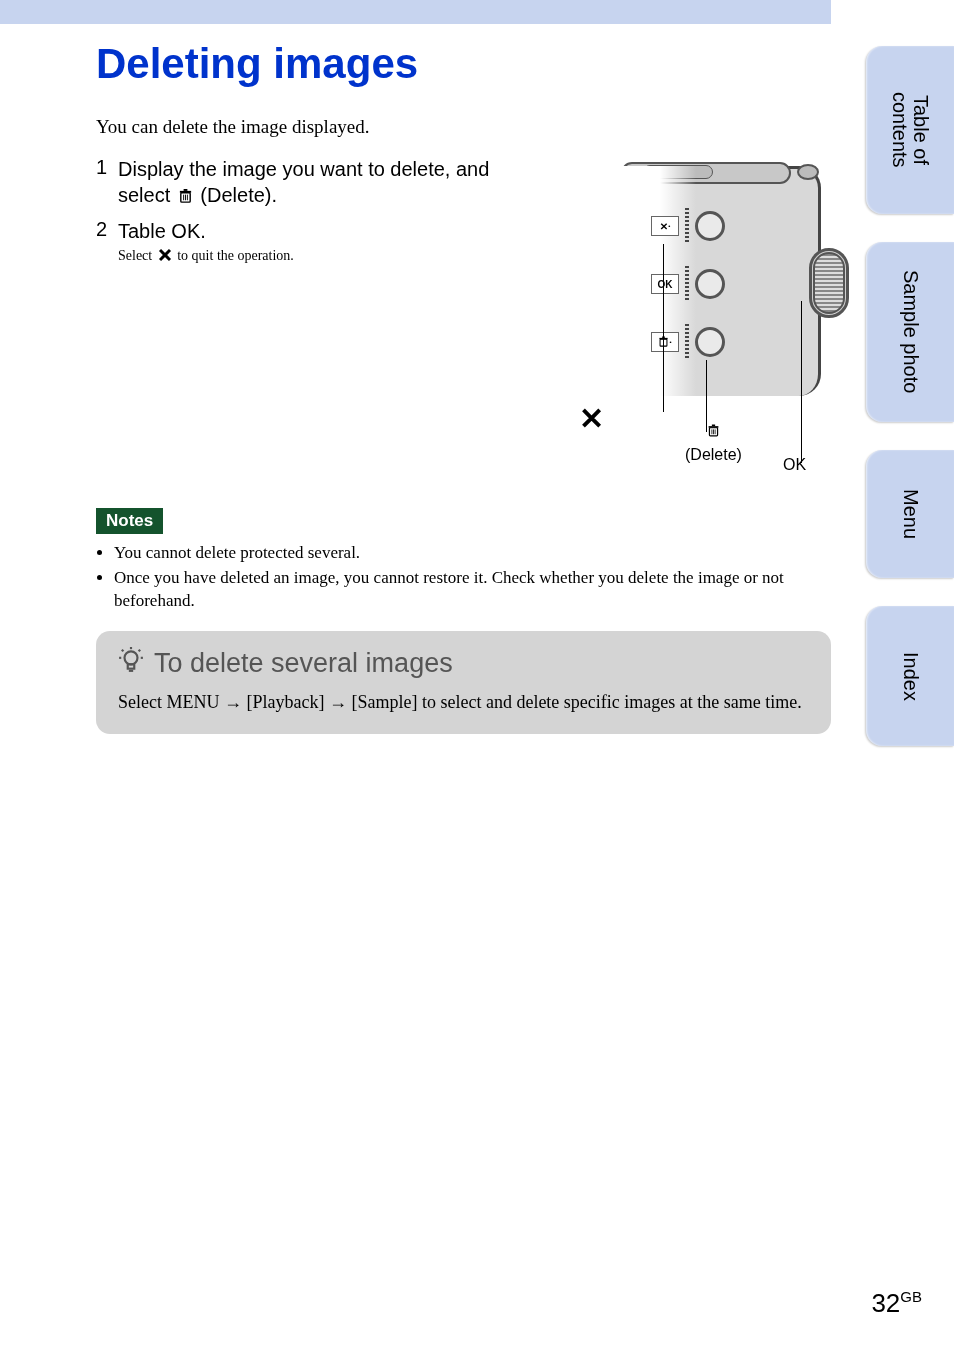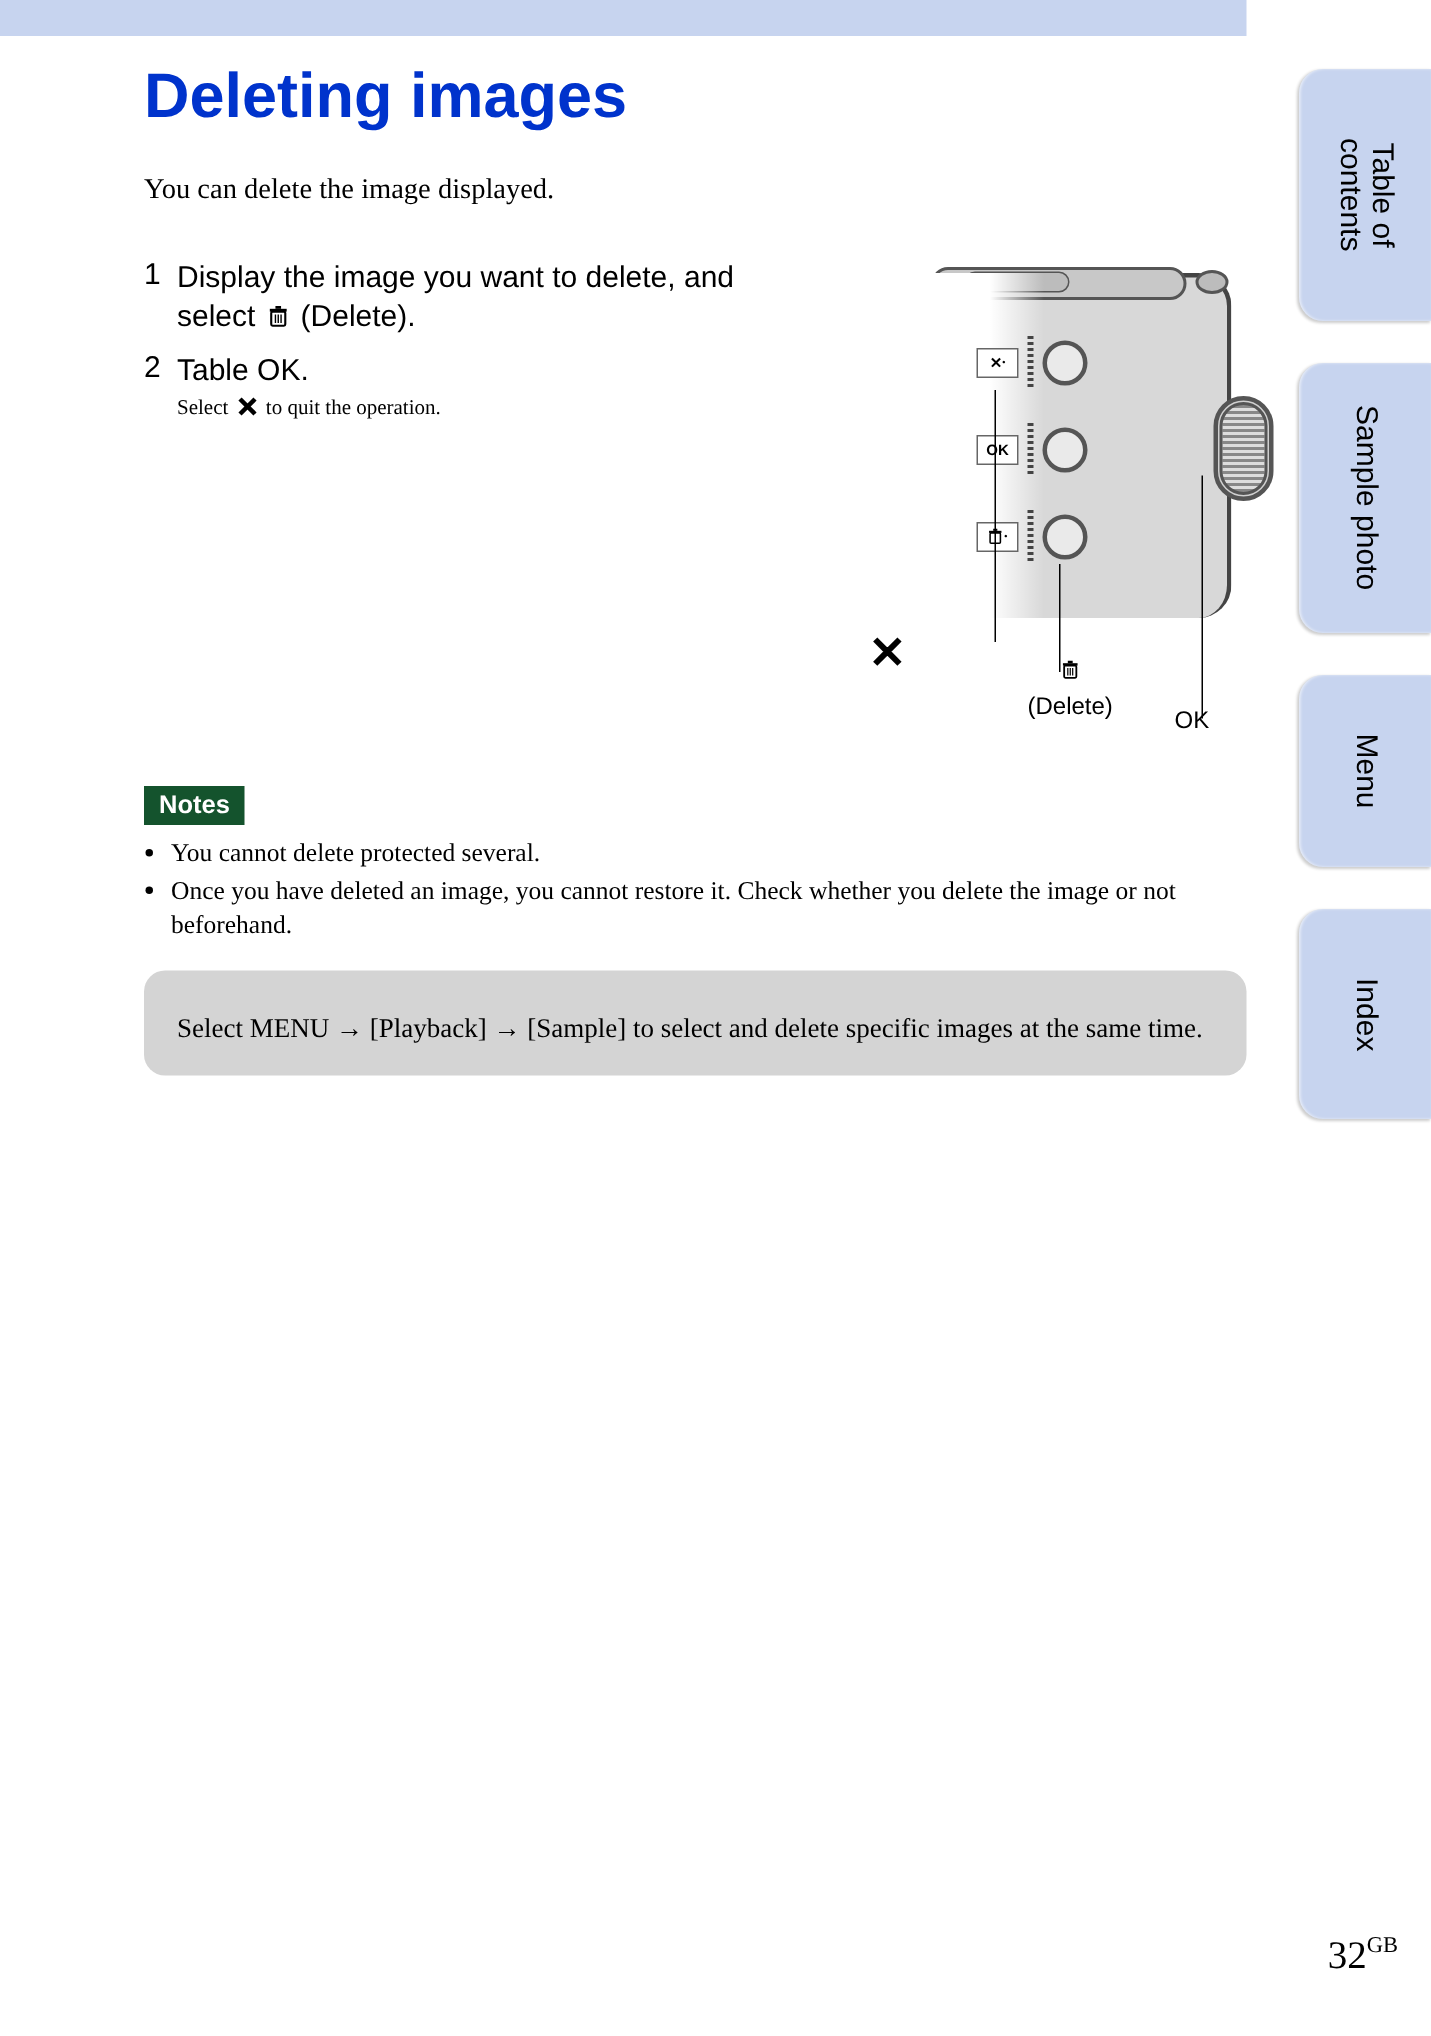--- a/index.html
+++ b/index.html
@@ -26,21 +26,21 @@
   .page-title {
     color: #0033cc;
     font-family: Arial, Helvetica, sans-serif;
     font-weight: bold;
     font-size: 42px;
     margin-top: 10px;
     margin-bottom: 28px;
   }
   .intro {
     font-size: 19px;
-    margin-bottom: 34px;
+    margin-bottom: 18px;
   }
   .two-col {
     display: flex;
     gap: 20px;
   }
   .steps-col { flex: 1; }
   .step {
     display: flex;
     margin-bottom: 8px;
   }
@@ -244,22 +244,22 @@
     line-height: 1.05;
   }
   .tab-toc { height: 168px; }
   .tab-sample { height: 180px; }
   .tab-menu { height: 128px; }
   .tab-index { height: 140px; }
   
   .page-num {
     position: absolute;
     bottom: 38px;
-    right: 22px;
-    font-family: Liberation Serif, serif;
+    right: 32px;
+    font-family: Liberation Sans, sans-serif;
     margin-top: 33px;
   }
   .page-num .big { font-size: 26px; }
   .page-num .small { font-size: 15px; vertical-align: top; }
 </style>
 </head>
 <body>
 
 <div class="top-band"></div>
 
@@ -356,20 +356,33 @@
     </div>
   </div>
 
   <div class="notes-badge">Notes</div>
   <ul class="notes-list">
     <li>You cannot delete protected several.</li>
     <li>Once you have deleted an image, you cannot restore it. Check whether you delete the image or not beforehand.</li>
   </ul>
 
   <div class="tip-box">
+    <div class="tip-heading">
+      <span><svg width="26" height="26" viewBox="0 0 24 24">
+            <circle cx="12" cy="10" r="6" fill="none" stroke="#555" stroke-width="2"></circle>
+            <line x1="12" y1="2" x2="12" y2="0" stroke="#555" stroke-width="2"></line>
+            <line x1="5" y1="4" x2="3.5" y2="2.5" stroke="#555" stroke-width="2"></line>
+            <line x1="19" y1="4" x2="20.5" y2="2.5" stroke="#555" stroke-width="2"></line>
+            <line x1="3" y1="10" x2="1" y2="10" stroke="#555" stroke-width="2"></line>
+            <line x1="21" y1="10" x2="23" y2="10" stroke="#555" stroke-width="2"></line>
+            <rect x="9" y="16" width="6" height="4" fill="none" stroke="#555" stroke-width="2"></rect>
+            <line x1="10" y1="22" x2="14" y2="22" stroke="#555" stroke-width="2"></line>
+          </svg></span>
+      <span>To delete several images</span>
+    </div>
     <p class="tip-body">Select MENU → [Playback] → [Sample] to select and delete specific images at the same time.</p>
   </div>
 </div>
 
 <div class="side-tabs">
   <a class="side-tab tab-toc">
     <span><span>Table of</span><br><span>contents</span></span>
   </a>
   <a class="side-tab tab-sample">
     <span>Sample photo</span>

